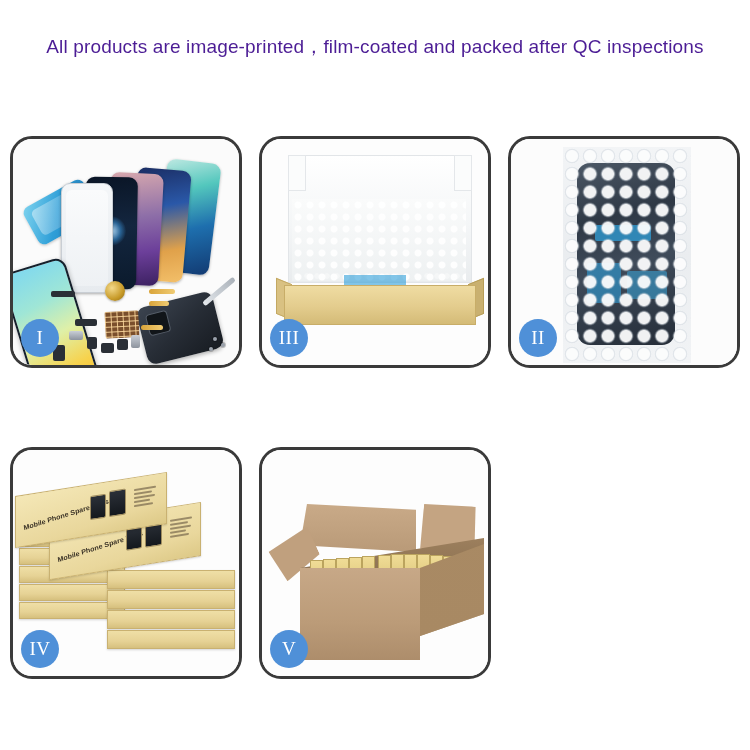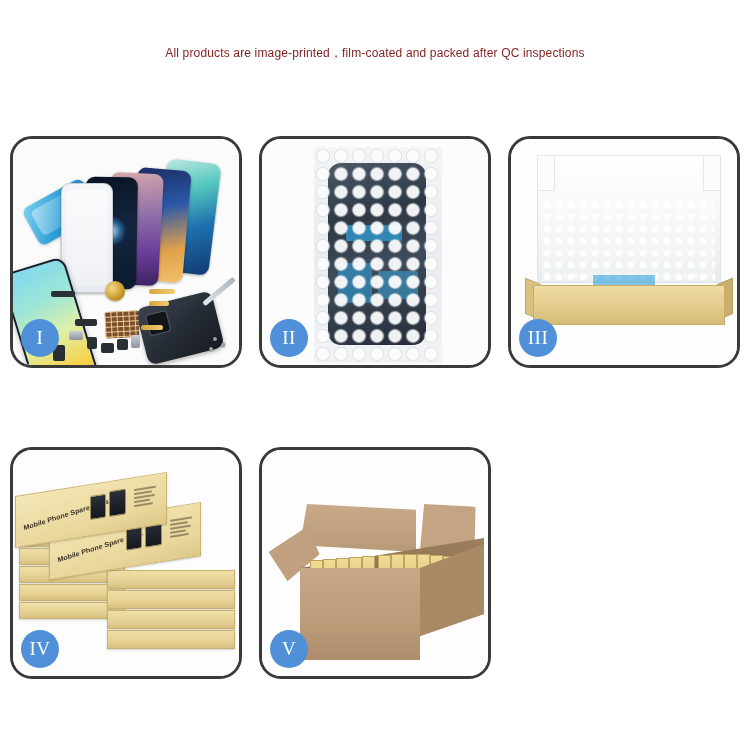--- a/index.html
+++ b/index.html
@@ -24,25 +24,24 @@
   .title {
     font-family: "Liberation Sans", sans-serif;
     font-size: 35px;
     font-weight: bold;
     letter-spacing: 1.2px;
     color: #101010;
     line-height: 1.05;
     white-space: nowrap;
   }
   .subtitle {
-    margin-top: 11px;
     font-family: "Liberation Sans", sans-serif;
-    font-size: 12px;
+    font-size: 19px;
     font-weight: normal;
-    color: #7f1d1d;
+    color: #4c1d95;
     letter-spacing: 0.15px;
     white-space: nowrap;
   }
 
   
   .grid {
     position: absolute;
     left: 10px;
     top: 136px;
     width: 730px;
@@ -401,46 +400,46 @@
       <div class="tweezer" style="left:186px; top:150px;"></div>
       <div class="screw" style="left:200px; top:198px;"></div>
       <div class="screw" style="left:208px; top:204px;"></div>
       <div class="screw" style="left:196px; top:208px;"></div>
     </div>
     <div class="badge">I</div>
   </div>
 
   <div class="panel">
     <div class="panel-stage">
+      <div class="p3-bg"></div>
+      <div class="wbox-back"></div>
+      <div class="wbox-lidL"></div>
+      <div class="wbox-lidR"></div>
+      <div class="wbox-foam"></div>
+      <div class="kbox-sideL"></div>
+      <div class="kbox-sideR"></div>
+      <div class="kbox-inner"></div>
+      <div class="kbox-front"></div>
+    </div>
+    <div class="badge">III</div>
+  </div>
+
+  <div class="panel">
+    <div class="panel-stage">
       <div class="p2-bg"></div>
       <div class="wrap-sheet"></div>
       <div class="wrap-item">
         <div class="blue-a"></div>
         <div class="blue-b"></div>
         <div class="blue-c"></div>
       </div>
       <div class="bubbles2"></div>
       <div class="bubbles"></div>
     </div>
     <div class="badge">II</div>
-  </div>
-
-  <div class="panel">
-    <div class="panel-stage">
-      <div class="p3-bg"></div>
-      <div class="wbox-back"></div>
-      <div class="wbox-lidL"></div>
-      <div class="wbox-lidR"></div>
-      <div class="wbox-foam"></div>
-      <div class="kbox-sideL"></div>
-      <div class="kbox-sideR"></div>
-      <div class="kbox-inner"></div>
-      <div class="kbox-front"></div>
-    </div>
-    <div class="badge">III</div>
   </div>
 
   <div class="panel">
     <div class="panel-stage">
       <div class="p4-bg"></div>
       <div class="stack">
 
         <div class="sbox" style="left:0px; top:52px; width:104px; height:15px;"></div>
         <div class="sbox" style="left:0px; top:70px; width:104px; height:15px;"></div>
         <div class="sbox" style="left:0px; top:88px; width:104px; height:15px;"></div>

